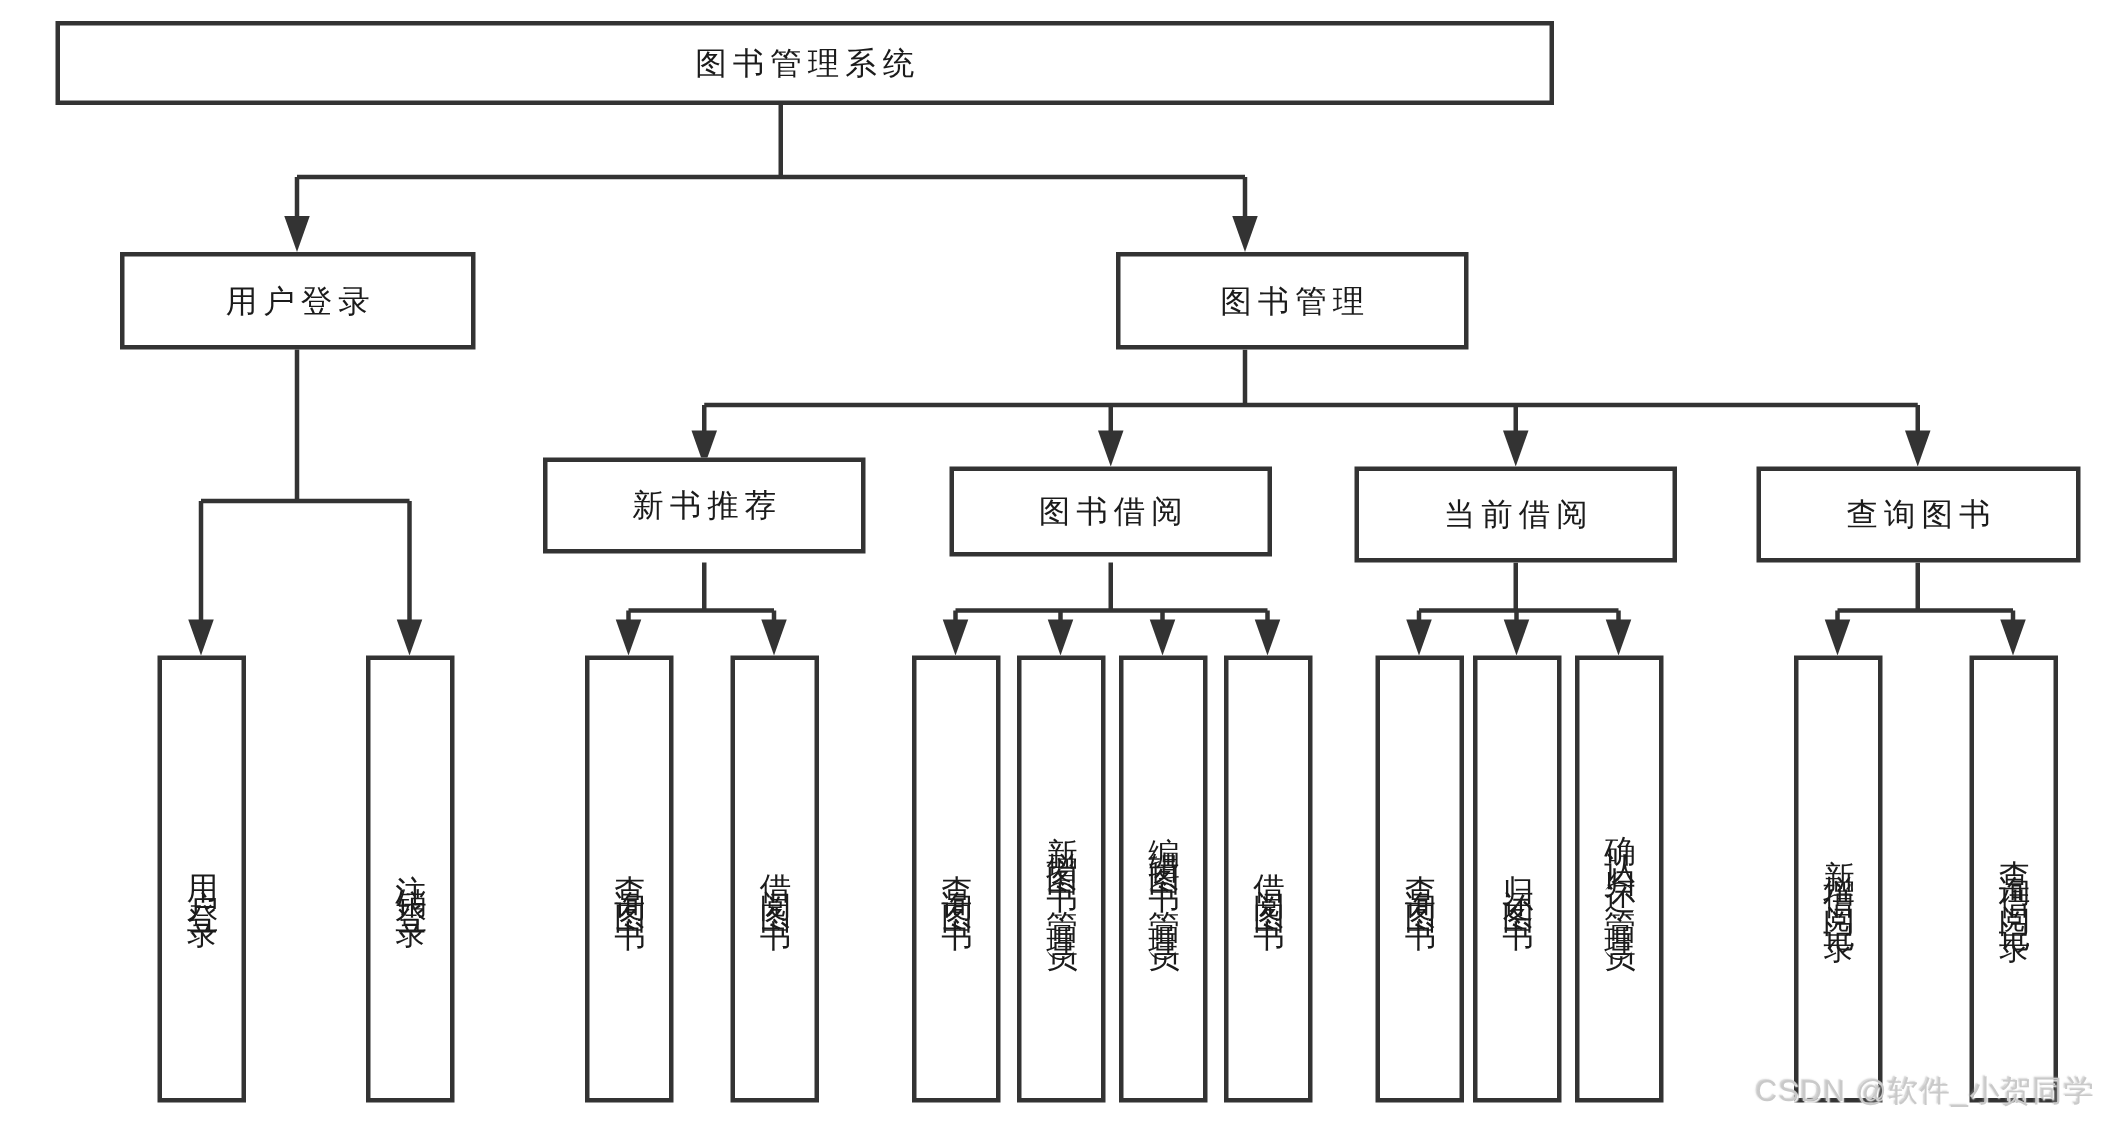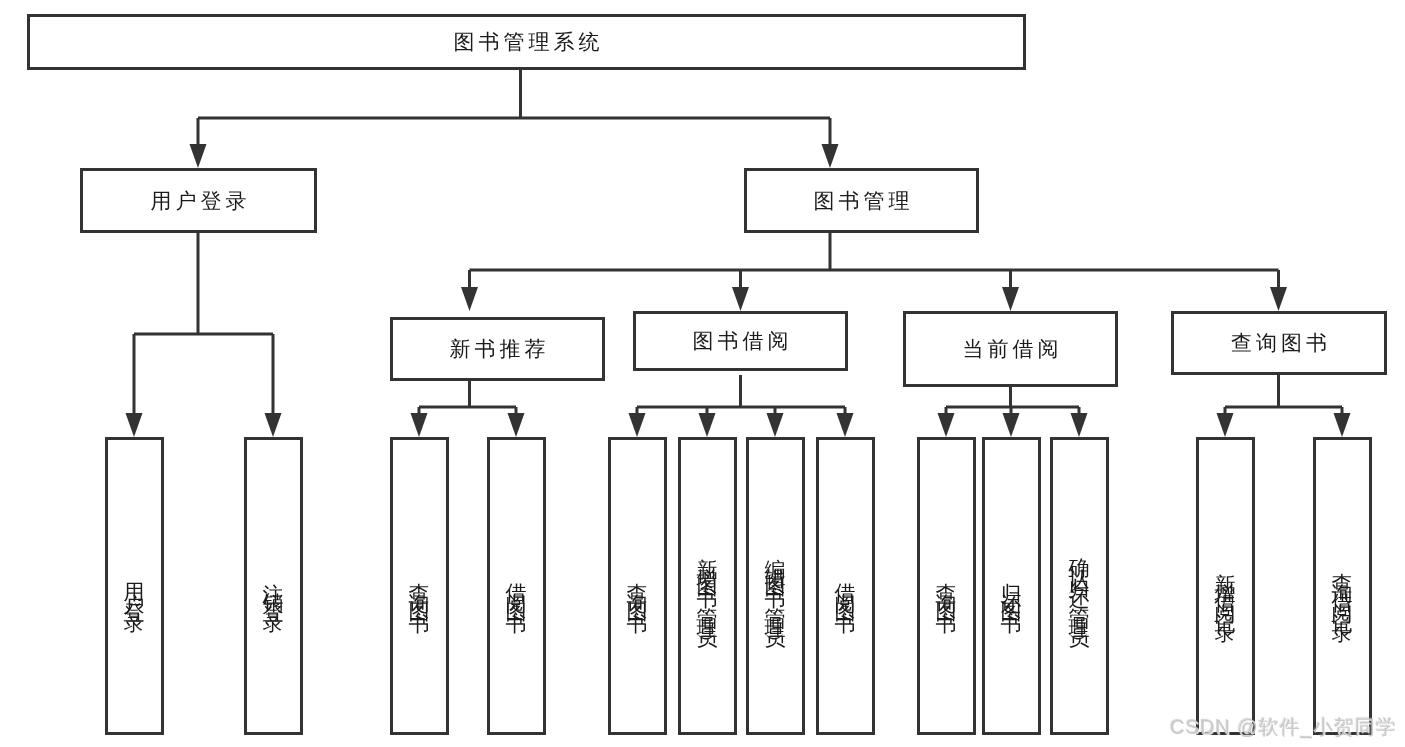--- a/index.html
+++ b/index.html
@@ -24,26 +24,26 @@
     color:var(--text);z-index:1;
   }
   .hlabel{font-size:21px;letter-spacing:4px;text-indent:4px;white-space:nowrap;}
   .leaf{width:59px;top:437px;height:298px;}
   .vlabel{
     writing-mode:vertical-rl;
     font-size:21px;letter-spacing:10px;line-height:1;
     color:var(--text);
   }
   
-  .n-root {left:27px;  top:14px;  width:999px;height:56px;}
+  .n-root {left:37px;  top:14px;  width:999px;height:56px;}
   .n-l2a  {left:80px;  top:168px; width:237px;height:65px;}
   .n-l2b  {left:712px; top:168px; width:235px;height:65px;margin-left:32px;}
-  .n-l3a  {left:362px; top:317px; width:215px;height:64px;margin-left:28px;}
+  .n-l3a  {left:362px; top:305px; width:215px;height:64px;}
   .n-l3b  {left:633px; top:311px; width:215px;height:60px;}
-  .n-l3c  {left:903px; top:311px; width:215px;height:76px;}
+  .n-l3c  {left:903px; top:311px; width:215px;height:64px;}
   .n-l3d  {left:1171px;top:311px; width:216px;height:64px;}
   .x105 {left:105px;} .x244 {left:244px;}
   .x390 {left:390px;} .x487 {left:487px;}
   .x608 {left:608px;} .x678 {left:678px;} .x746 {left:746px;} .x816 {left:816px;}
   .x917 {left:917px;} .x982 {left:982px;} .x1050{left:1050px;}
   .x1196{left:1196px;} .x1313{left:1313px;}
   .watermark{
     position:absolute;right:8px;bottom:6px;z-index:5;
     font-size:20px;letter-spacing:1px;color:var(--watermark);
     text-shadow:1px 1px 1px #ffffff,-1px -1px 1px rgba(150,150,150,0.45);

